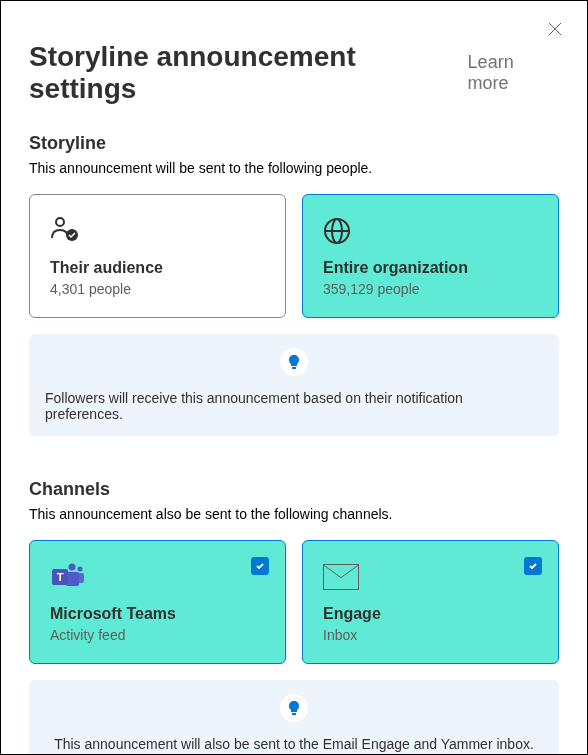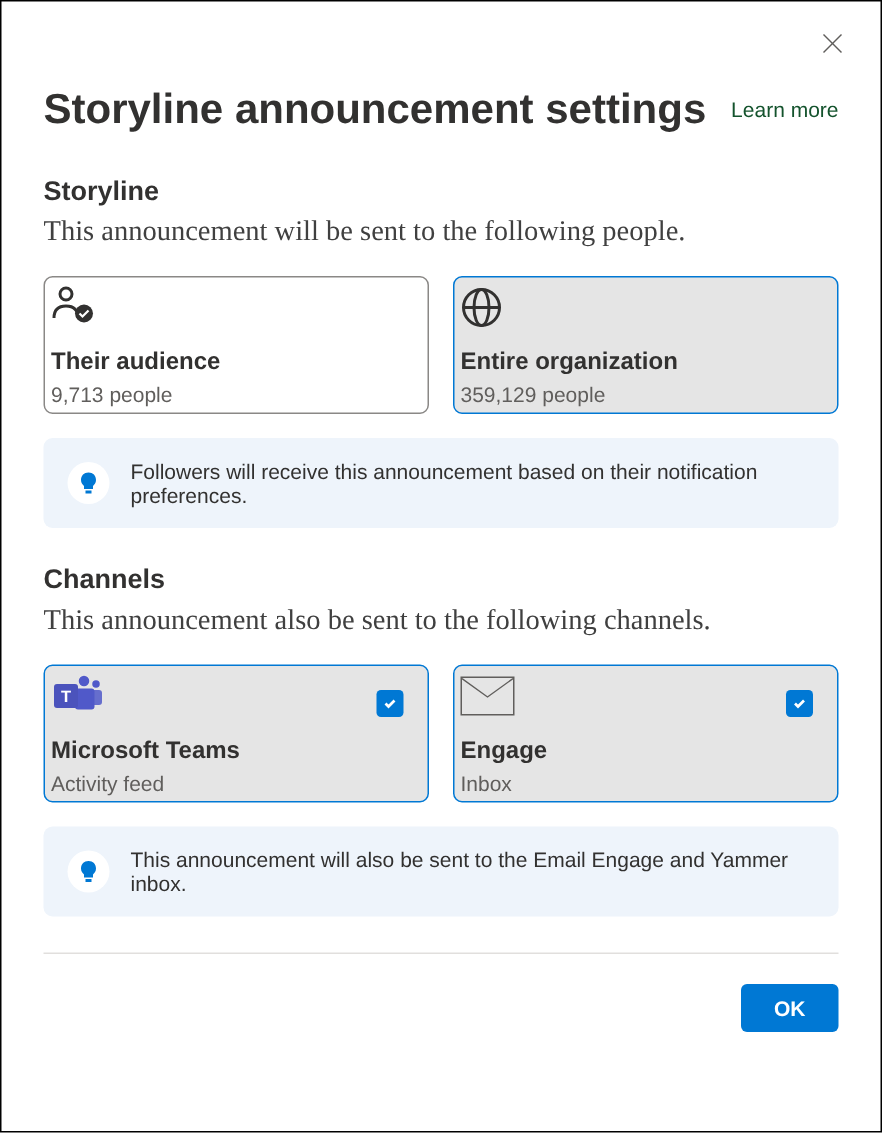--- a/index.html
+++ b/index.html
@@ -22,65 +22,64 @@
       right: 24px;
       width: 16px;
       height: 16px;
       cursor: pointer;
       display: flex;
       align-items: center;
       justify-content: center;
     }
     .header-row {
       display: flex;
-      justify-content: space-between;
-      align-items: center;
-      margin-top: 32px;
+      justify-content: flex-start;
+      align-items: center;
+      margin-top: 16px;
       margin-bottom: 28px;
     }
     .title {
       font-size: 28px;
       font-weight: 600;
       color: #323130;
     }
     .learn-more {
-      color: #14532d;
-      font-size: 14px;
+      color: #737373;
+      font-size: 18px;
       text-decoration: none;
       cursor: pointer;
     }
     .section-title {
       font-size: 18px;
       font-weight: 700;
       color: #323130;
       margin-bottom: 6px;
     }
     .section-desc {
-      font-size: 19px;
-      color: #404040;
+      font-size: 14px;
+      color: #000000;
       margin-bottom: 18px;
-      font-family: Liberation Serif, serif;
     }
     .cards-row {
       display: flex;
       gap: 16px;
       margin-bottom: 16px;
     }
     .card {
       flex: 1;
       border: 1px solid #8a8886;
       border-radius: 6px;
-      padding: 4px;
+      padding: 20px;
       cursor: pointer;
       position: relative;
       background: #fff;
     }
     .card.selected {
       border: 1px solid #0078d4;
-      background: #e5e5e5;
+      background: #5eead4;
     }
     .card-icon {
       margin-bottom: 12px;
       height: 32px;
       display: flex;
       align-items: center;
     }
     .card-title {
       font-size: 16px;
       font-weight: 600;
@@ -103,21 +102,22 @@
       align-items: center;
       justify-content: center;
     }
     .info-box {
       background: #eef4fb;
       border-radius: 6px;
       padding: 14px 16px;
       display: flex;
       align-items: center;
       gap: 14px;
-      margin-bottom: 24px;
+      margin-bottom: 43px;
+      flex-direction: column;
     }
     .info-icon {
       width: 28px;
       height: 28px;
       background: #fff;
       border-radius: 50%;
       display: flex;
       align-items: center;
       justify-content: center;
       flex-shrink: 0;
@@ -185,21 +185,21 @@
     <div class="card">
       <div class="card-icon">
         <svg width="34" height="30" viewBox="0 0 34 30">
           <circle cx="10" cy="6" r="4" fill="none" stroke="#323130" stroke-width="2"></circle>
           <path d="M 2 22 Q 2 14 10 14 Q 18 14 18 22" fill="none" stroke="#323130" stroke-width="2"></path>
           <circle cx="22" cy="19" r="6" fill="#323130"></circle>
           <path d="M 19 19 L 21 21 L 25 17" fill="none" stroke="#fff" stroke-width="1.5"></path>
         </svg>
       </div>
       <div class="card-title">Their audience</div>
-      <div class="card-sub">9,713 people</div>
+      <div class="card-sub">4,301 people</div>
     </div>
 
     <div class="card selected">
       <div class="card-icon">
         <svg width="28" height="28" viewBox="0 0 28 28">
           <circle cx="14" cy="14" r="12" fill="none" stroke="#323130" stroke-width="2"></circle>
           <ellipse cx="14" cy="14" rx="5" ry="12" fill="none" stroke="#323130" stroke-width="2"></ellipse>
           <line x1="2" y1="14" x2="26" y2="14" stroke="#323130" stroke-width="2"></line>
         </svg>
       </div>

